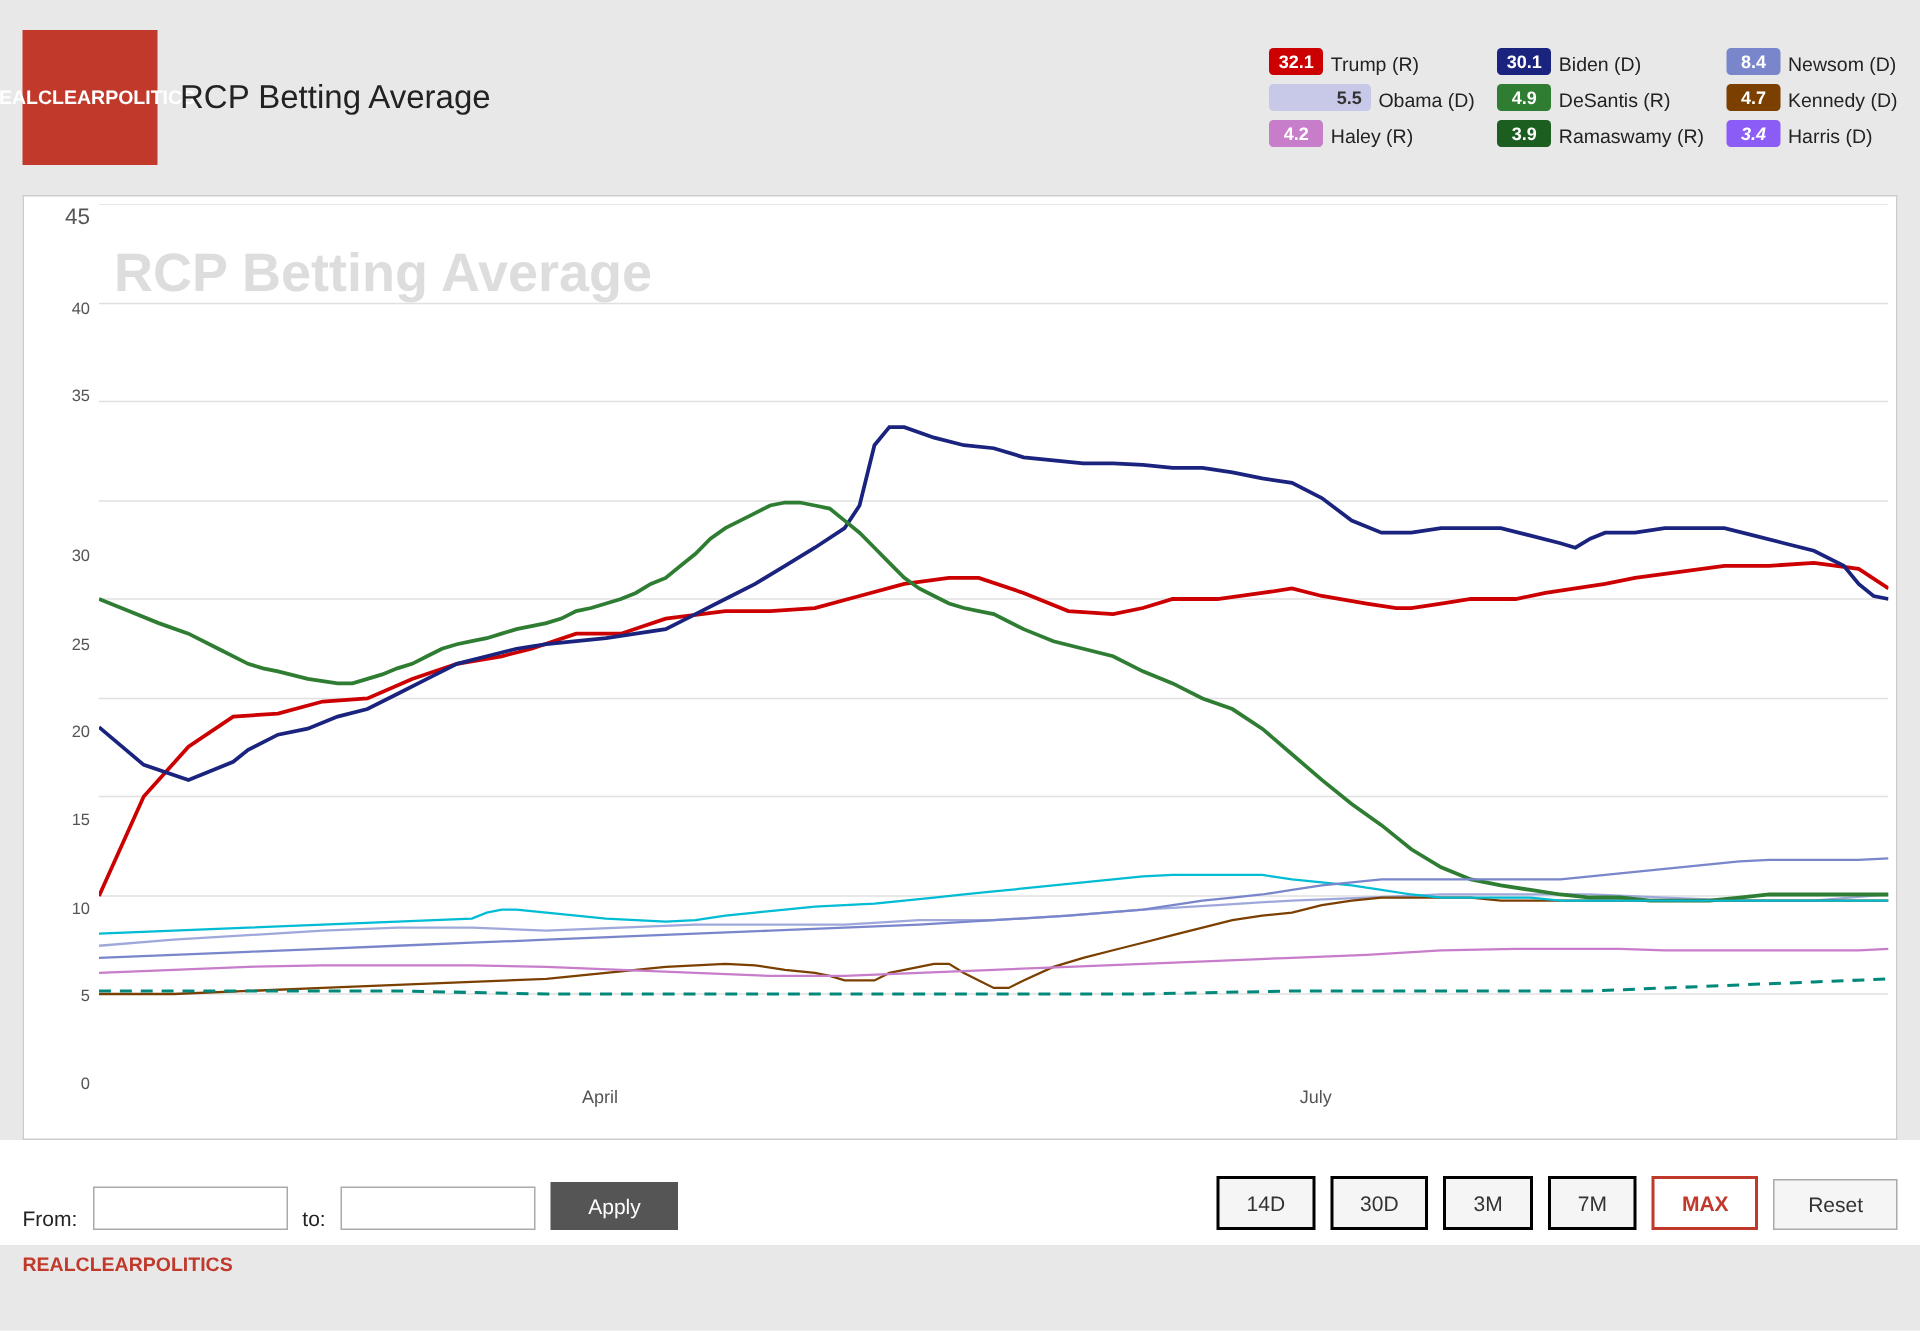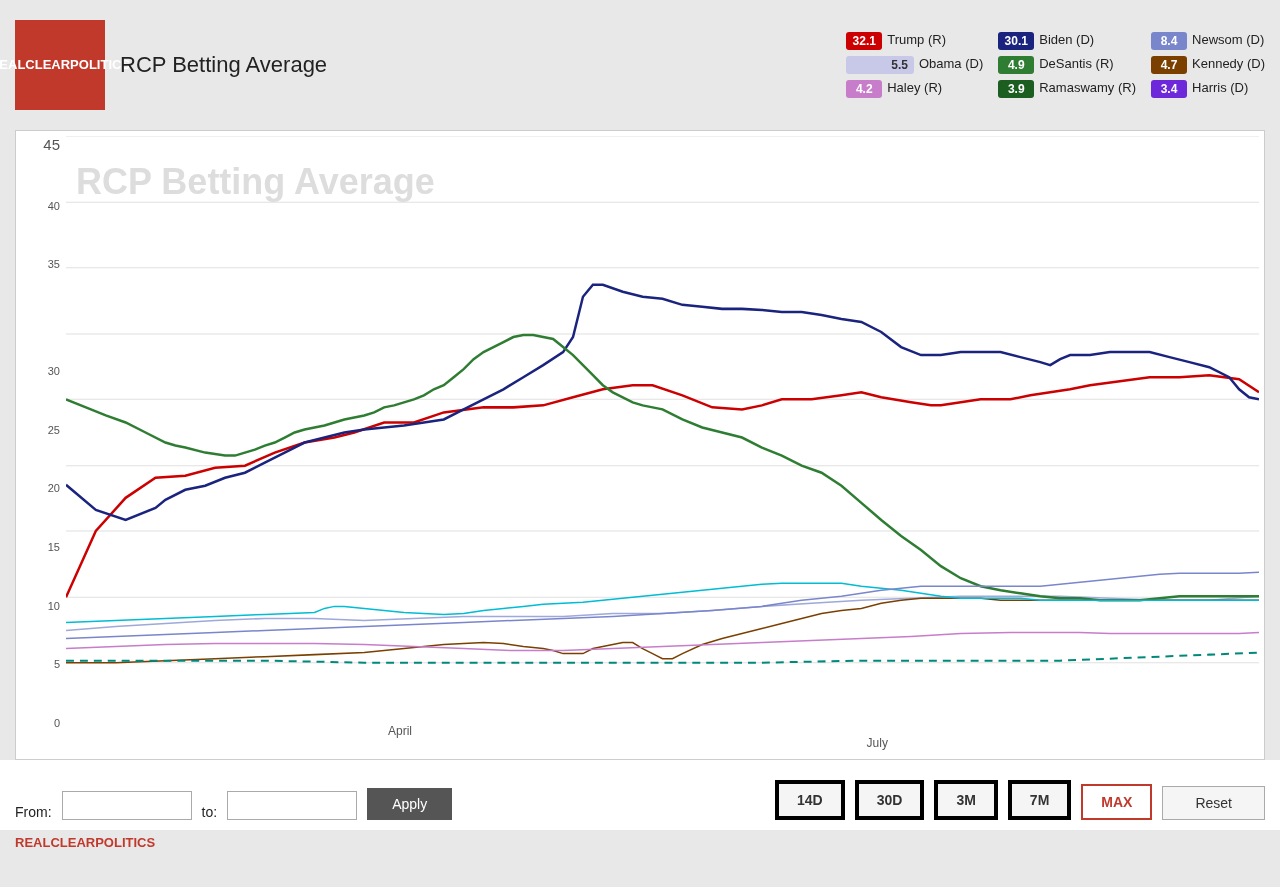--- a/index.html
+++ b/index.html
@@ -50,21 +50,21 @@
 
     .legend {
       display: grid;
       grid-template-columns: repeat(3, auto);
       gap: 6px 15px;
       margin-left: 20px;
     }
 
     .legend-item {
       display: flex;
-      align-items: flex-start;
+      align-items: flex-end;
       gap: 5px;
     }
 
     .legend-badge {
       color: white;
       font-weight: bold;
       font-size: 12px;
       padding: 2px 6px;
       border-radius: 3px;
       min-width: 36px;
@@ -158,39 +158,38 @@
       border: none;
       padding: 8px 25px;
       font-size: 14px;
       cursor: pointer;
     }
 
     .spacer { flex: 1; }
 
     .time-btn {
       background: #f5f5f5;
-      border: 4px solid #000000;
+      border: 2px solid #000000;
       padding: 8px 18px;
       font-size: 14px;
       cursor: pointer;
       color: #333;
-      font-weight: bold;
     }
 
     .time-btn.active {
       background: white;
       border: 2px solid #c0392b;
       color: #c0392b;
       font-weight: bold;
     }
 
     .reset-btn {
       background: #f5f5f5;
       border: 1px solid #aaa;
-      padding: 8px 32px;
+      padding: 8px 22px;
       font-size: 14px;
       cursor: pointer;
       color: #333;
     }
 
     .footer-brand {
       background: #e8e8e8;
       padding: 5px 15px 10px;
       font-size: 13px;
       color: #c0392b;
@@ -238,21 +237,21 @@
       </div>
       <div class="legend-item">
         <span class="legend-badge" style="background: rgb(199, 125, 202); color: white;">4.2</span>
         <span class="legend-name">Haley (R)</span>
       </div>
       <div class="legend-item">
         <span class="legend-badge" style="background: rgb(27, 94, 32); color: white;">3.9</span>
         <span class="legend-name">Ramaswamy (R)</span>
       </div>
       <div class="legend-item">
-        <span class="legend-badge" style="background: #6d28d9; color: white;">3.4</span>
+        <span class="legend-badge" style="background: #8b5cf6; color: white; font-style: italic;">3.4</span>
         <span class="legend-name">Harris (D)</span>
       </div>
     </div>
 </div>
 
 <div class="chart-container">
   <div class="chart-watermark">RCP Betting Average</div>
 
   <div class="y-axis" id="y-axis-container"></div>
 
@@ -285,21 +284,21 @@
 
       <polyline fill="none" stroke="#00897b" stroke-width="2" stroke-dasharray="8,6" points="0,522 100,522 200,522 300,524 400,524 500,524 600,524 700,524 800,522 900,522 1000,522 1050,520 1100,518 1150,516 1200,514"></polyline>
 
       <polyline fill="none" stroke="#00bcd4" stroke-width="1.5" points="0,484 50,482 100,480 150,478 200,476 250,474 260,470 270,468 280,468 300,470 320,472 340,474 360,475 380,476 400,475 420,472 440,470 460,468 480,466 500,465 520,464 540,462 560,460 580,458 600,456 620,454 640,452 660,450 680,448 700,446 720,445 740,445 760,445 780,445 800,448 820,450 840,452 860,455 880,458 900,460 920,460 940,460 960,460 980,462 1000,462 1020,462 1040,462 1060,462 1080,462 1100,462 1120,462 1140,462 1160,462 1180,462 1200,462"></polyline>
 
       <polyline fill="none" stroke="#7986cb" stroke-width="1.5" points="0,500 50,498 100,496 150,494 200,492 250,490 300,488 350,486 400,484 450,482 500,480 550,478 600,475 650,472 700,468 720,465 740,462 760,460 780,458 800,455 820,452 840,450 860,448 880,448 900,448 920,448 940,448 960,448 980,448 1000,446 1020,444 1040,442 1060,440 1080,438 1100,436 1120,435 1140,435 1160,435 1180,435 1200,434"></polyline>
     </svg>
 
     <div style="position:absolute;bottom:5px;left:0;right:0;">
       <span style="position:absolute;left:28%;transform:translateX(-50%);font-size:12px;color:#555;">April</span>
-      <span style="position:absolute;left:68%;transform:translateX(-50%);font-size:12px;color:#555;margin-top:12px;">July</span>
+      <span style="position:absolute;left:68%;transform:translateX(-50%);font-size:12px;color:#555;">July</span>
     </div>
   </div>
 
   <div style="position:absolute;left:0;top:5px;width:48px;bottom:30px;display:flex;flex-direction:column-reverse;justify-content:space-between;padding:0 4px;">
     <span style="font-size:11px;color:#555;text-align:right;">0</span>
     <span style="font-size:11px;color:#555;text-align:right;">5</span>
     <span style="font-size:11px;color:#555;text-align:right;">10</span>
     <span style="font-size:11px;color:#555;text-align:right;">15</span>
     <span style="font-size:11px;color:#555;text-align:right;">20</span>
     <span style="font-size:11px;color:#555;text-align:right;">25</span>

